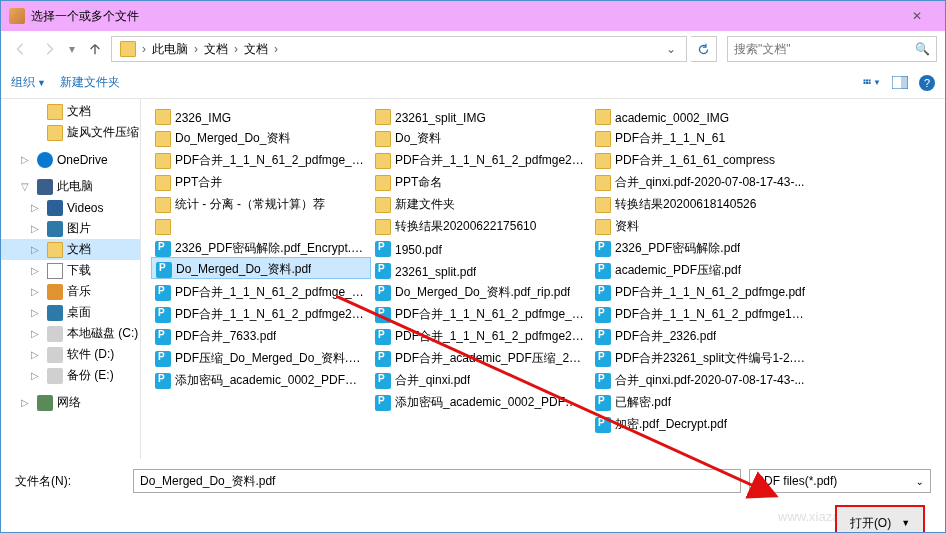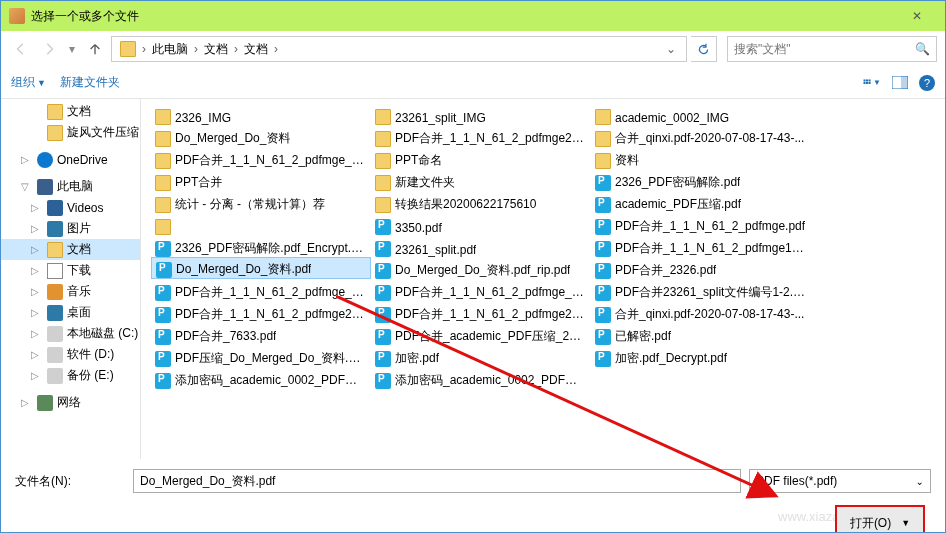--- a/index.html
+++ b/index.html
@@ -1,17 +1,17 @@
 <!DOCTYPE html>
 <html><head>
 <meta charset="utf-8">
 <style>
 *{box-sizing:border-box;margin:0;padding:0;font-family:"Microsoft YaHei",Tahoma,sans-serif;font-size:12px}
 body{background:#fff;width:946px;height:533px;border:1px solid #4a90cc;overflow:hidden;position:relative}
-.titlebar{height:30px;display:flex;align-items:center;padding:0 8px;background:#bef264}
+.titlebar{height:30px;display:flex;align-items:center;padding:0 8px;background:#f0abfc}
 .titlebar .app-icon{width:16px;height:16px;background:linear-gradient(135deg,#e8a85c,#c97b3a);border-radius:2px;margin-right:6px}
 .titlebar .title{flex:1;color:#000}
 .titlebar .close{width:40px;height:28px;display:flex;align-items:center;justify-content:center;color:#555}
 .navbar{height:36px;display:flex;align-items:center;padding:0 8px;gap:4px}
 .nav-btn{width:24px;height:24px;display:flex;align-items:center;justify-content:center;color:#555;border-radius:2px}
 .nav-btn.disabled{color:#ccc}
 .nav-btn svg{width:14px;height:14px}
 .breadcrumb{flex:1;height:26px;border:1px solid #ccc;display:flex;align-items:center;padding:0 4px;background:#fff}
 .bc-icon{width:16px;height:16px;background:#f4d06c;border:1px solid #d8a830;border-radius:1px;margin:0 4px}
 .bc-chev{color:#666;margin:0 2px}
@@ -273,37 +273,41 @@
           <span class="fi-name">添加密码_academic_0002_PDF压缩...</span>
         </div>
       </div>
       <div class="filecol">
         <div class="file-item">
           <span class="fi-icon fi-folder"></span>
           <span class="fi-name">23261_split_IMG</span>
         </div>
         <div class="file-item">
           <span class="fi-icon fi-folder"></span>
+          <span class="fi-name">Do_资料</span>
+        </div>
+        <div class="file-item">
+          <span class="fi-icon fi-folder"></span>
           <span class="fi-name">PDF合并_1_1_N_61_2_pdfmge2_sp...</span>
         </div>
         <div class="file-item">
           <span class="fi-icon fi-folder"></span>
           <span class="fi-name">PPT命名</span>
         </div>
         <div class="file-item">
           <span class="fi-icon fi-folder"></span>
           <span class="fi-name">新建文件夹</span>
         </div>
         <div class="file-item">
           <span class="fi-icon fi-folder"></span>
           <span class="fi-name">转换结果20200622175610</span>
         </div>
         <div class="file-item">
           <span class="fi-icon fi-pdf"></span>
-          <span class="fi-name">3350.pdf</span>
+          <span class="fi-name">1950.pdf</span>
         </div>
         <div class="file-item">
           <span class="fi-icon fi-pdf"></span>
           <span class="fi-name">23261_split.pdf</span>
         </div>
         <div class="file-item">
           <span class="fi-icon fi-pdf"></span>
           <span class="fi-name">Do_Merged_Do_资料.pdf_rip.pdf</span>
         </div>
         <div class="file-item">
@@ -313,35 +317,47 @@
         <div class="file-item">
           <span class="fi-icon fi-pdf"></span>
           <span class="fi-name">PDF合并_1_1_N_61_2_pdfmge2_sp...</span>
         </div>
         <div class="file-item">
           <span class="fi-icon fi-pdf"></span>
           <span class="fi-name">PDF合并_academic_PDF压缩_2326...</span>
         </div>
         <div class="file-item">
           <span class="fi-icon fi-pdf"></span>
-          <span class="fi-name">加密.pdf</span>
+          <span class="fi-name">合并_qinxi.pdf</span>
         </div>
         <div class="file-item">
           <span class="fi-icon fi-pdf"></span>
           <span class="fi-name">添加密码_academic_0002_PDF压缩...</span>
         </div>
       </div>
       <div class="filecol">
         <div class="file-item">
           <span class="fi-icon fi-folder"></span>
           <span class="fi-name">academic_0002_IMG</span>
         </div>
         <div class="file-item">
           <span class="fi-icon fi-folder"></span>
+          <span class="fi-name">PDF合并_1_1_N_61</span>
+        </div>
+        <div class="file-item">
+          <span class="fi-icon fi-folder"></span>
+          <span class="fi-name">PDF合并_1_61_61_compress</span>
+        </div>
+        <div class="file-item">
+          <span class="fi-icon fi-folder"></span>
           <span class="fi-name">合并_qinxi.pdf-2020-07-08-17-43-...</span>
+        </div>
+        <div class="file-item">
+          <span class="fi-icon fi-folder"></span>
+          <span class="fi-name">转换结果20200618140526</span>
         </div>
         <div class="file-item">
           <span class="fi-icon fi-folder"></span>
           <span class="fi-name">资料</span>
         </div>
         <div class="file-item">
           <span class="fi-icon fi-pdf"></span>
           <span class="fi-name">2326_PDF密码解除.pdf</span>
         </div>
         <div class="file-item">

